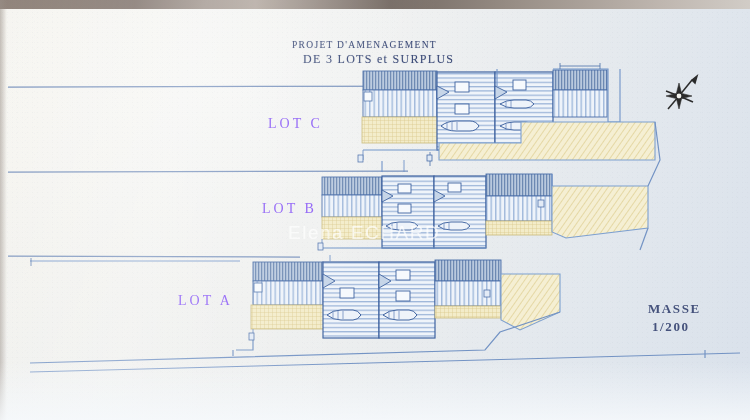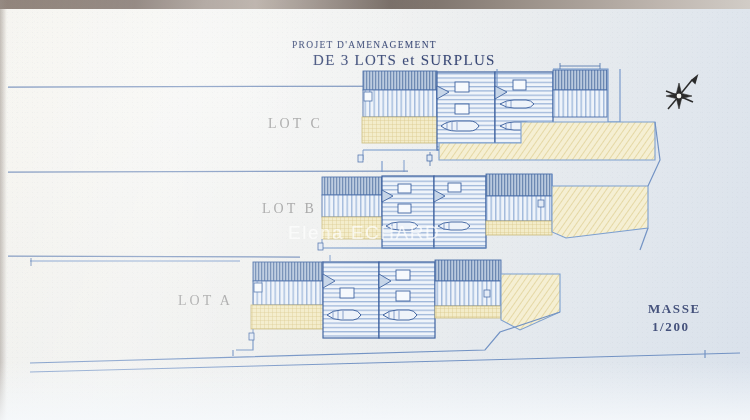--- a/index.html
+++ b/index.html
@@ -55,25 +55,25 @@
   
   .ttl{
     position:absolute;
     color:#3b4a77;
     letter-spacing:1.6px;
     white-space:nowrap;
     text-shadow:0 0 1px rgba(59,74,119,.25);
   }
   #title-commune{left:287px;top:11px;font-size:10.5px;}
   #title-projet{left:292px;top:40px;font-size:9.5px;letter-spacing:1.3px;}
-  #title-lots{left:313px;top:52px;font-size:15px;letter-spacing:1.3px;}
+  #title-lots{left:303px;top:52px;font-size:12px;letter-spacing:1.3px;}
 
   .lot-label{
     position:absolute;
-    color:#a3a3a3;
+    color:#8b5cf6;
     font-size:14px;
     letter-spacing:3px;
     white-space:nowrap;
   }
   #lot-c-label{left:268px;top:116px;}
   #lot-b-label{left:262px;top:201px;}
   #lot-a-label{left:178px;top:293px;}
 
   .scale-txt{
     position:absolute;left:648px;

